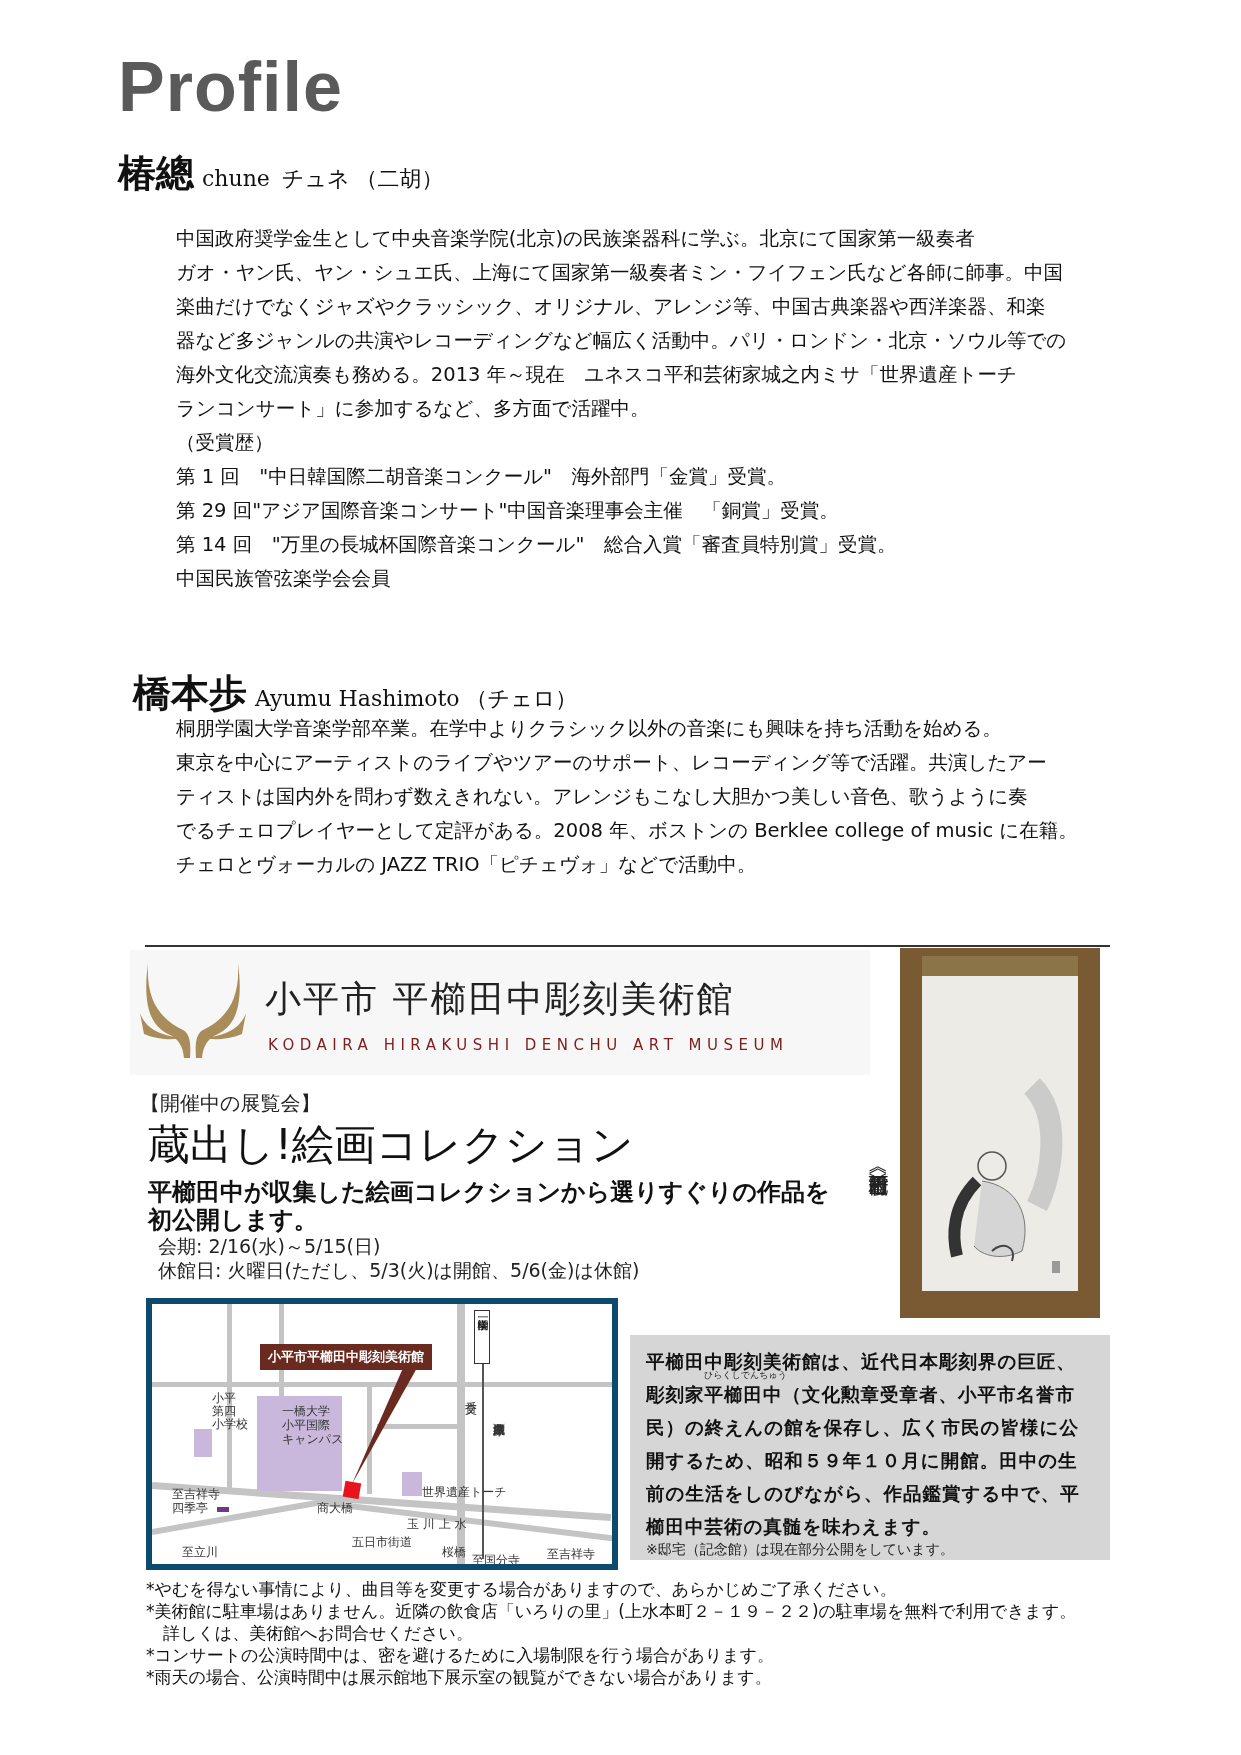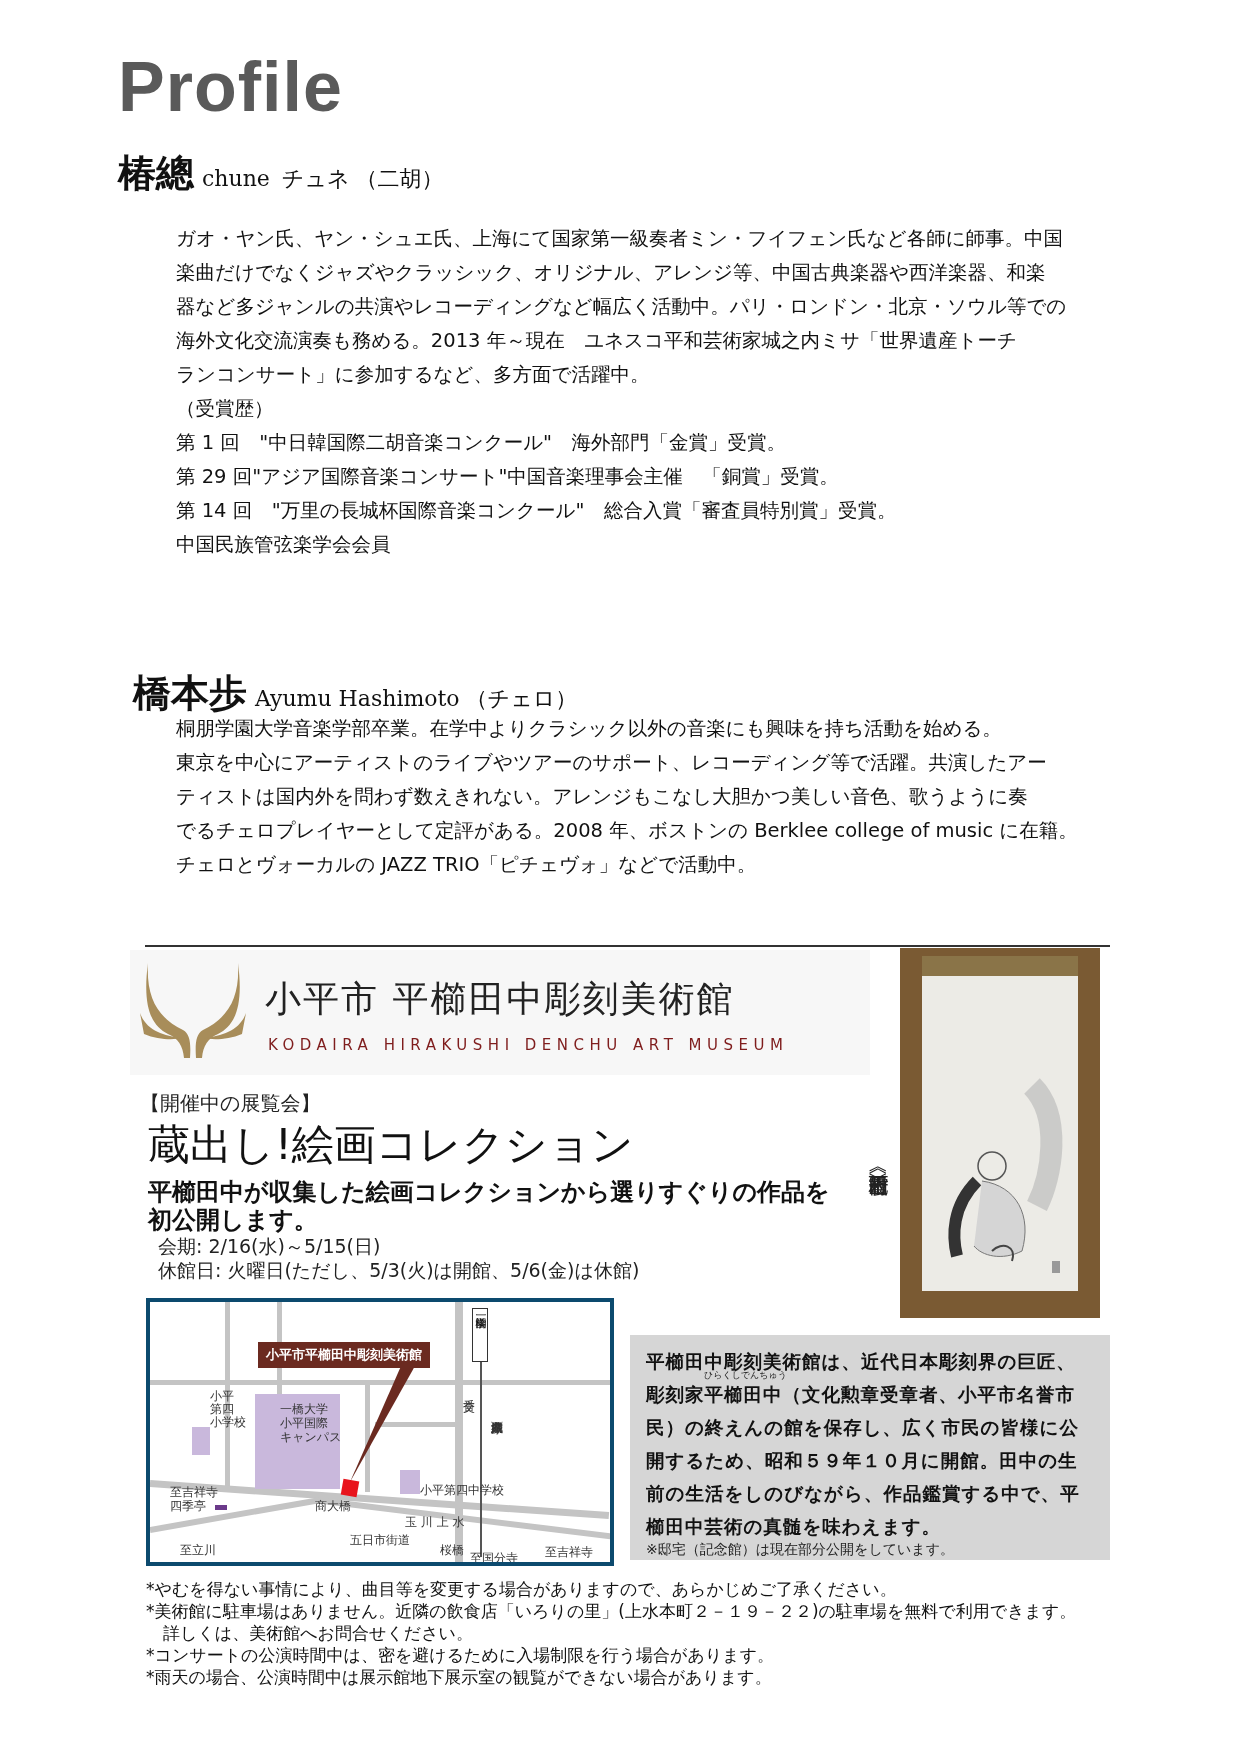--- a/index.html
+++ b/index.html
@@ -13,21 +13,21 @@
   .bio{font-size:19.5px;line-height:34px;white-space:nowrap;color:#111;}
   .bio div{height:34px;}
   .rule{left:145px;top:945px;width:965px;height:2px;background:#333;}
   .logo-wrap{left:130px;top:950px;width:740px;height:125px;background:#f7f7f7;}
   .logo-jp{left:265px;top:975px;font-size:36px;letter-spacing:2px;color:#222;font-weight:300;white-space:nowrap;}
   .logo-en{left:268px;top:1036px;font-size:15px;letter-spacing:5.5px;color:#7f1d1d;white-space:nowrap;}
   .exh-tag{left:140px;top:1090px;font-size:20px;color:#222;white-space:nowrap;}
   .exh-title{left:148px;top:1117px;font-size:42px;color:#111;white-space:nowrap;}
   .exh-desc{left:148px;top:1178px;font-size:24px;font-weight:bold;line-height:28px;color:#111;white-space:nowrap;}
   .exh-meta{left:158px;top:1234px;font-size:19px;line-height:24px;color:#222;white-space:nowrap;}
-  .map{left:146px;top:1298px;width:460px;height:260px;border:4px solid #0c4a6e;background:#fff;overflow:hidden;}
+  .map{left:146px;top:1298px;width:460px;height:260px;border:6px solid #0c4a6e;background:#fff;overflow:hidden;}
   .map .road{position:absolute;background:#c4c4c4;}
   .map .lbl{position:absolute;font-size:12px;color:#333;white-space:nowrap;}
   .painting{left:900px;top:948px;width:200px;height:370px;background:#7a5a33;}
   .painting .inner{position:absolute;left:22px;top:28px;width:156px;height:315px;background:#ecebe6;}
   .painting .band{position:absolute;left:22px;top:8px;width:156px;height:20px;background:#8a7448;}
   .caption-v{left:868px;top:1160px;width:24px;font-size:20px;line-height:22px;text-align:center;color:#222;}
   .grey-box{left:630px;top:1335px;width:480px;height:225px;background:#d6d6d6;}
   .grey-box .txt{position:absolute;left:16px;top:10px;font-size:18.5px;line-height:33px;font-weight:bold;color:#111;white-space:nowrap;letter-spacing:1px;}
   .grey-box .note{position:absolute;left:16px;top:206px;font-size:14px;color:#222;white-space:nowrap;}
   .ruby{position:absolute;left:74px;top:34px;font-size:9px;color:#222;font-weight:normal;}
@@ -36,20 +36,21 @@
 </style>
 </head>
 <body>
 
 <div class="abs title">Profile</div>
 
 <div class="abs name-head" style="left:118px;top:148px;text-align:right;">
   <span class="kanji">椿總</span><span class="roman">chune</span><span class="role" style="margin-left:12px;">チュネ</span><span class="role">（二胡）</span>
 </div>
 <div class="abs bio" style="left:176px;top:222px;">
+  <div>中国政府奨学金生として中央音楽学院(北京)の民族楽器科に学ぶ。北京にて国家第一級奏者</div>
   <div>ガオ・ヤン氏、ヤン・シュエ氏、上海にて国家第一級奏者ミン・フイフェン氏など各師に師事。中国</div>
   <div>楽曲だけでなくジャズやクラッシック、オリジナル、アレンジ等、中国古典楽器や西洋楽器、和楽</div>
   <div>器など多ジャンルの共演やレコーディングなど幅広く活動中。パリ・ロンドン・北京・ソウル等での</div>
   <div>海外文化交流演奏も務める。2013 年～現在　ユネスコ平和芸術家城之内ミサ「世界遺産トーチ</div>
   <div>ランコンサート」に参加するなど、多方面で活躍中。</div>
   <div>（受賞歴）</div>
   <div>第 1 回　"中日韓国際二胡音楽コンクール"　海外部門「金賞」受賞。</div>
   <div>第 29 回"アジア国際音楽コンサート"中国音楽理事会主催　「銅賞」受賞。</div>
   <div>第 14 回　"万里の長城杯国際音楽コンクール"　総合入賞「審査員特別賞」受賞。</div>
   <div>中国民族管弦楽学会会員</div>
@@ -128,21 +129,21 @@
   <div style="position:absolute;left:108px;top:40px;background:#6b2a20;color:#fff;font-size:13px;font-weight:bold;padding:4px 8px;white-space:nowrap;">小平市平櫛田中彫刻美術館</div>
   <div style="position:absolute;left:322px;top:6px;width:14px;height:52px;border:1px solid #333;background:#fff;font-size:11px;line-height:13px;writing-mode:vertical-rl;">一橋学園</div>
   <div class="lbl" style="left:60px;top:88px;white-space:pre;line-height:13px;">小平
 第四
 小学校</div>
   <div class="lbl" style="left:130px;top:100px;white-space:pre;line-height:14px;">一橋大学
 小平国際
 キャンパス</div>
   <div class="lbl" style="left:310px;top:88px;writing-mode:vertical-rl;">交番</div>
   <div class="lbl" style="left:338px;top:110px;writing-mode:vertical-rl;">西武多摩湖線</div>
-  <div class="lbl" style="left:270px;top:180px;">小平第四中学校</div>
+  <div class="lbl" style="left:270px;top:180px;">世界遺産トーチ</div>
   <div class="lbl" style="left:20px;top:183px;white-space:pre;line-height:14px;">至吉祥寺
 四季亭</div>
   <div style="position:absolute;left:65px;top:203px;width:12px;height:5px;background:#6b3a8a;"></div>
   <div class="lbl" style="left:165px;top:196px;">商大橋</div>
   <div class="lbl" style="left:255px;top:212px;text-align:right;">玉 川 上 水</div>
   <div class="lbl" style="left:200px;top:230px;">五日市街道</div>
   <div class="lbl" style="left:290px;top:240px;">桜橋</div>
   <div class="lbl" style="left:30px;top:240px;">至立川</div>
   <div class="lbl" style="left:395px;top:242px;">至吉祥寺</div>
   <div class="lbl" style="left:320px;top:248px;">至国分寺</div>

